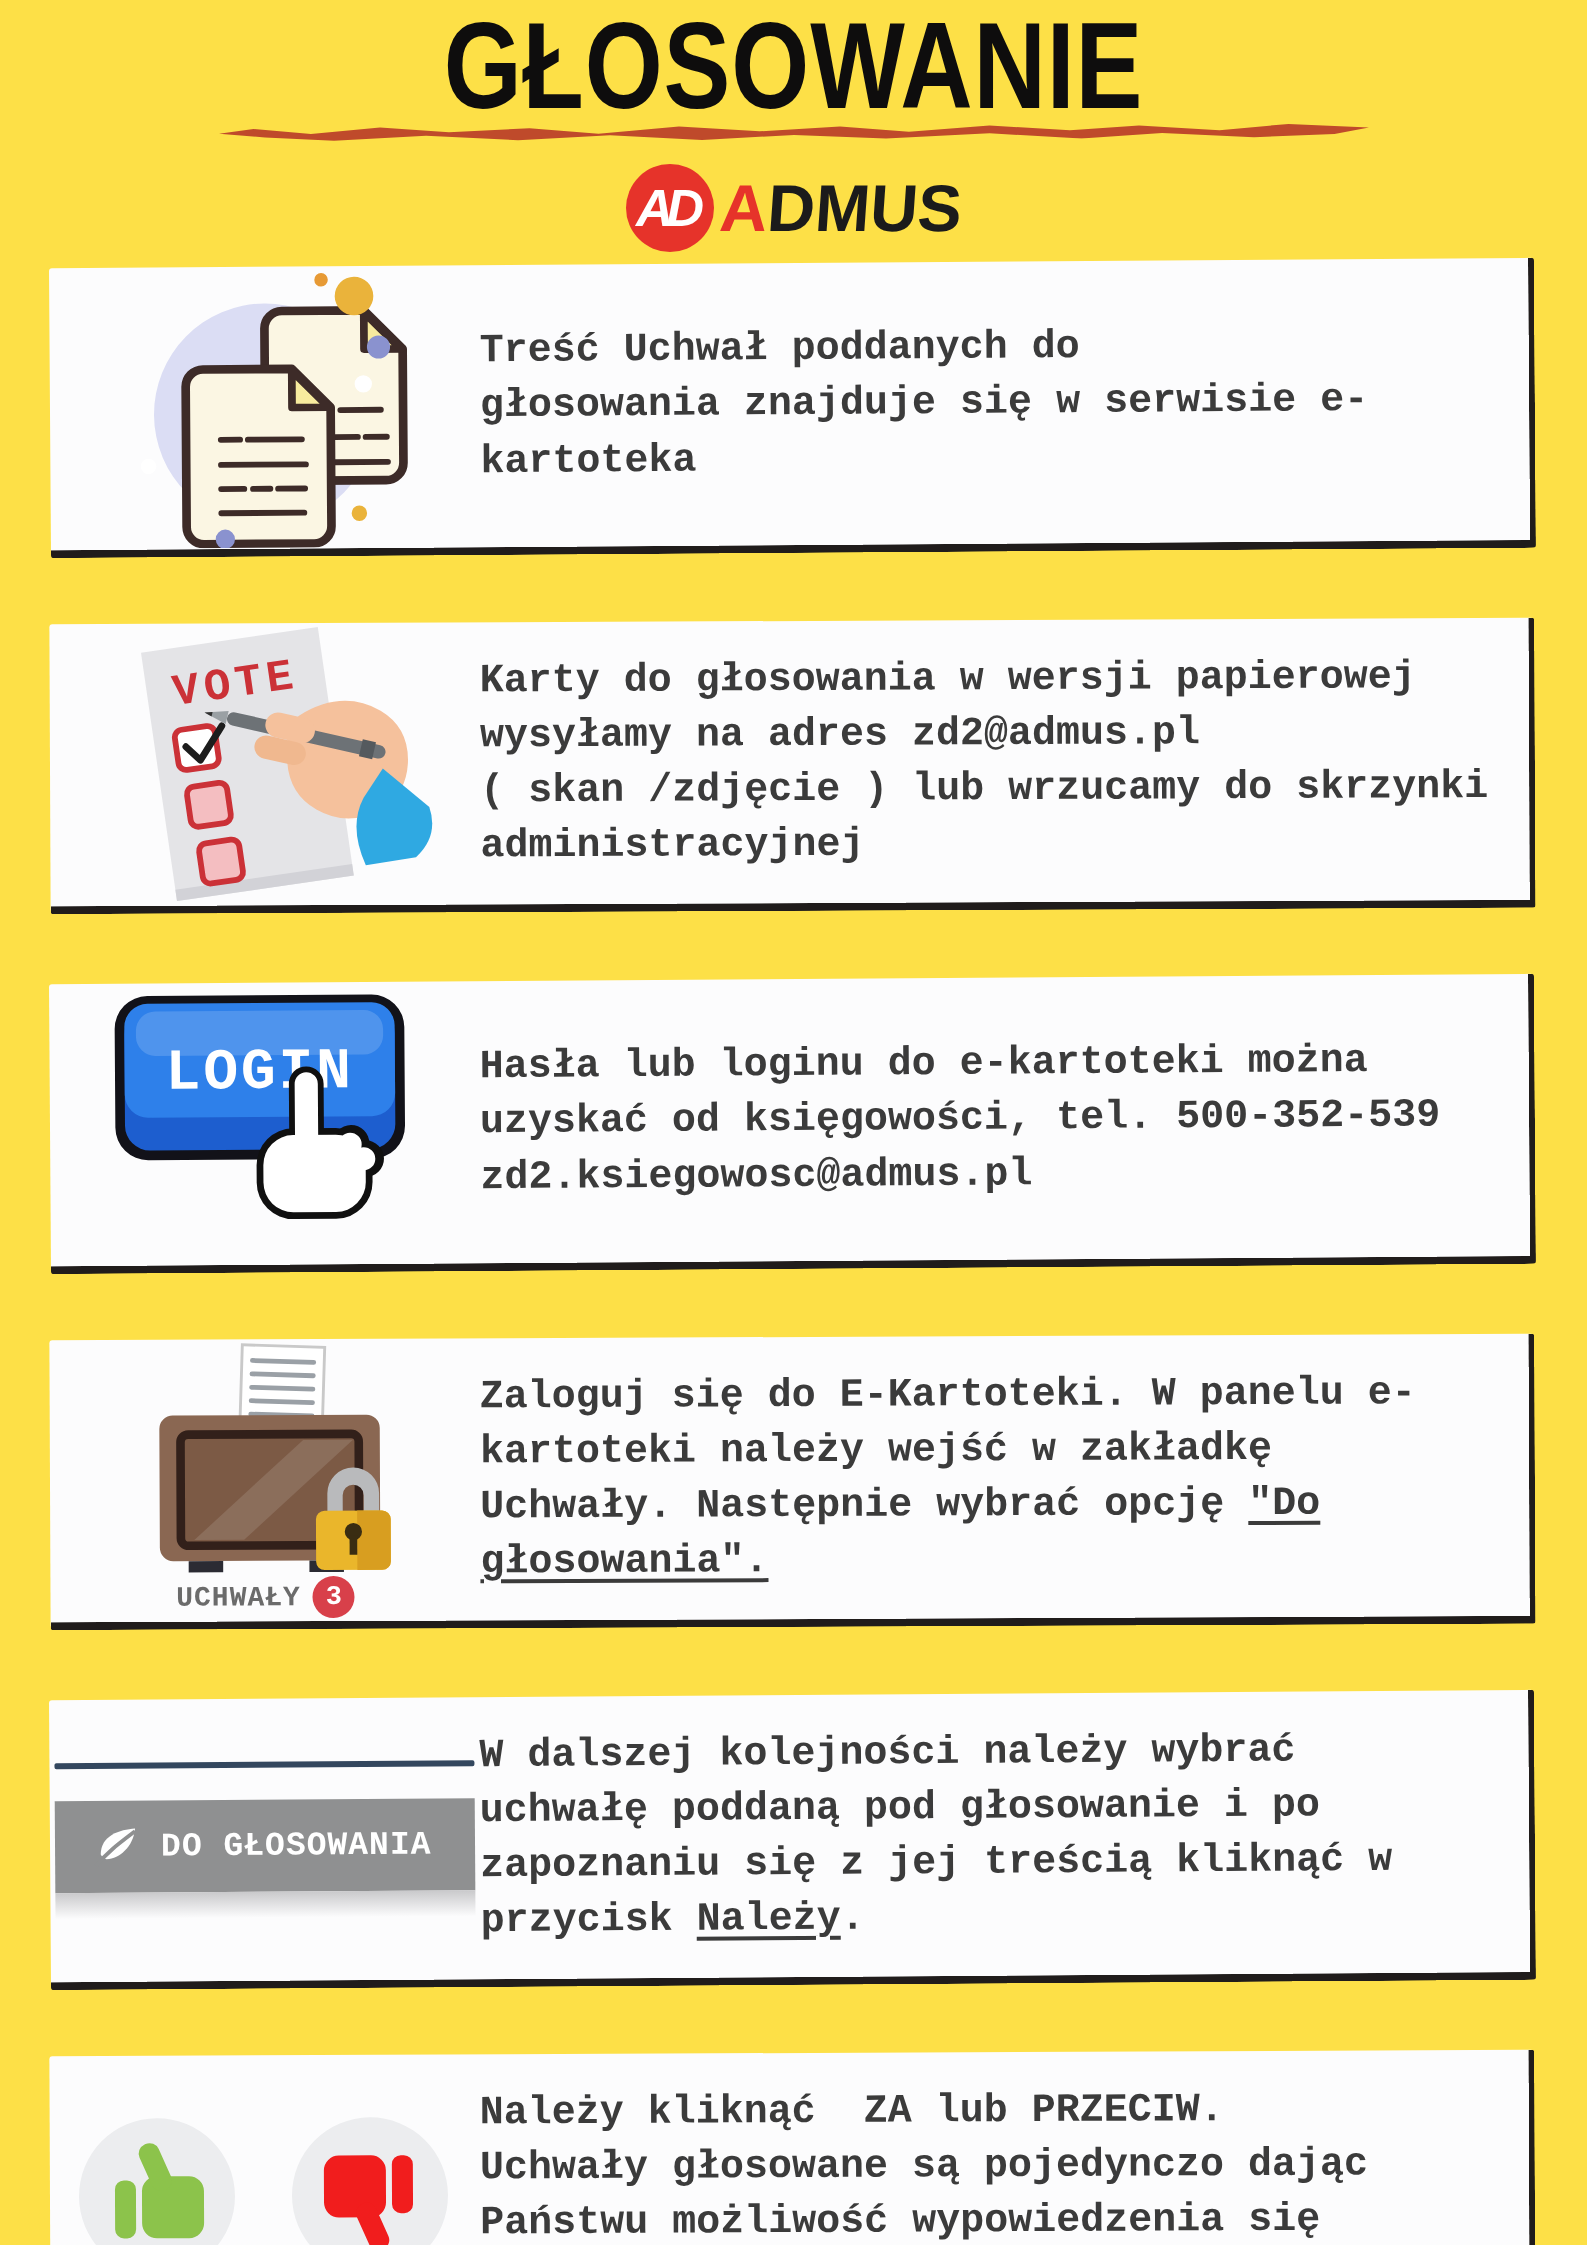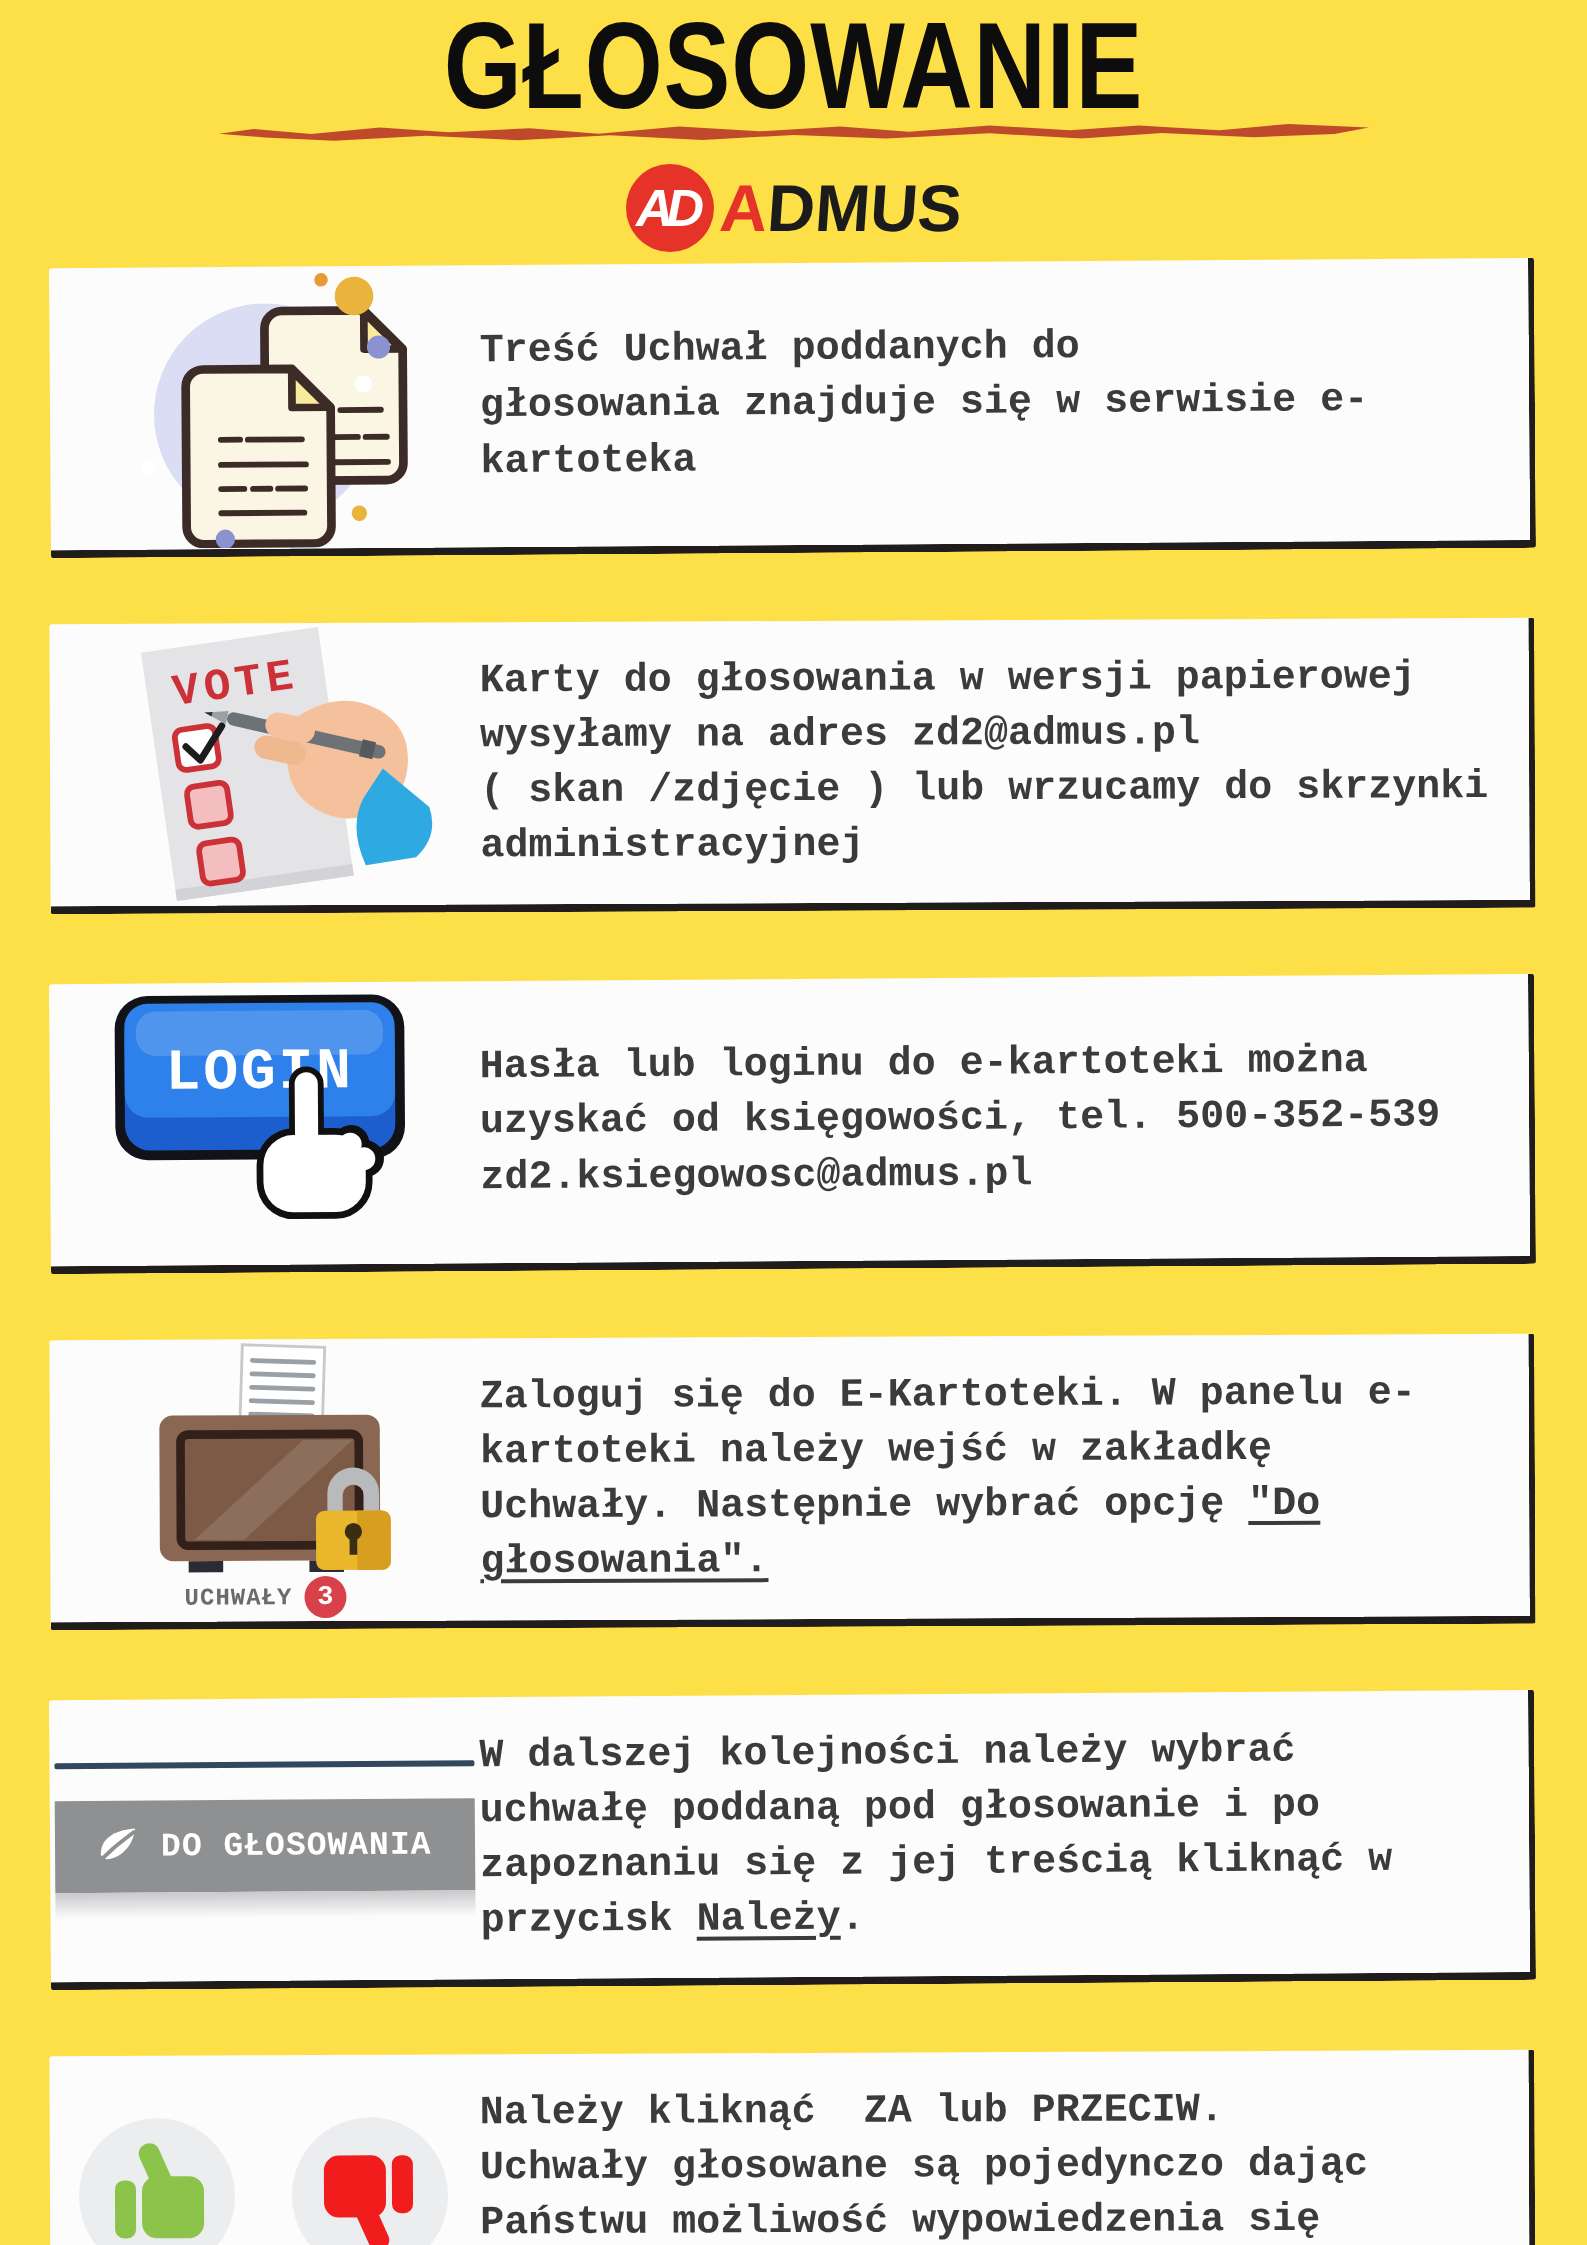--- a/index.html
+++ b/index.html
@@ -33,21 +33,21 @@
   .card:nth-child(even){transform:rotate(-.25deg);}
   .card-icon{flex:0 0 430px;display:flex;align-items:center;justify-content:center;height:100%;}
   .card-text{flex:1;display:flex;align-items:center;height:100%;}
   .txt{margin:0;font-size:40px;font-weight:bold;color:#3b3b3b;line-height:1.38;
        white-space:pre-wrap;}
   .u{text-decoration:underline;text-decoration-thickness:4px;text-underline-offset:7px;}
 
   
   .box-wrap{display:flex;flex-direction:column;align-items:center;}
   .uchwaly{display:flex;align-items:center;gap:12px;margin-top:4px;}
-  .uchwaly .lbl{font-size:24px;font-weight:bold;color:#6b6b6b;letter-spacing:1px;}
+  .uchwaly .lbl{font-size:28px;font-weight:bold;color:#6b6b6b;letter-spacing:1px;}
   .badge{width:42px;height:42px;border-radius:50%;background:#d8404a;color:#fff;display:flex;
          align-items:center;justify-content:center;font-size:27px;font-weight:bold;}
 
   
   .dg-wrap{width:420px;display:flex;flex-direction:column;}
   .dg-topline{height:6px;background:#33475e;border-radius:2px;margin-bottom:32px;}
   .dg-bar{height:92px;background:#8f9091;display:flex;align-items:center;gap:22px;
           padding-left:38px;box-sizing:border-box;}
   .dg-bar .dg-label{color:#fff;font-size:33px;font-weight:bold;letter-spacing:1px;}
   .dg-shadow{height:26px;background:linear-gradient(#c9c9cb,rgba(250,250,250,0));}

